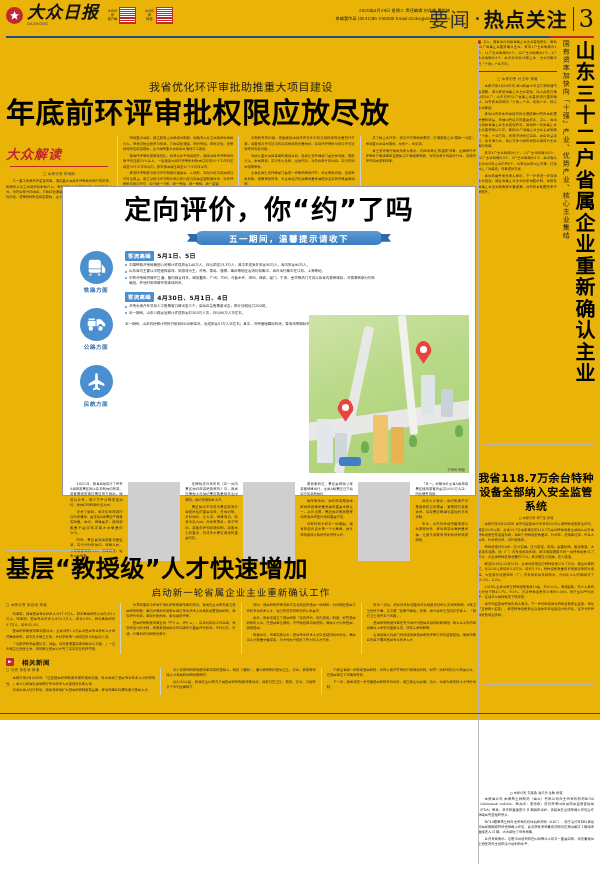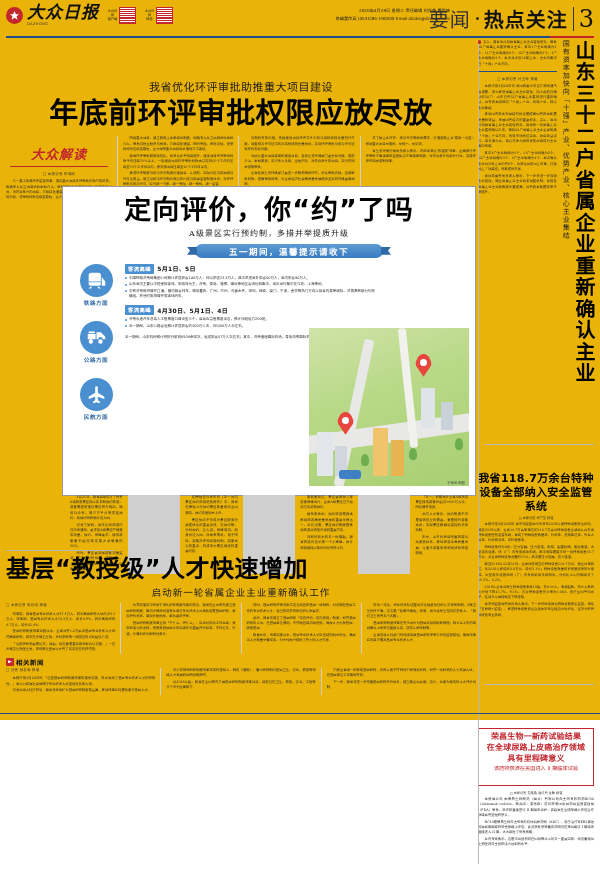--- a/index.html
+++ b/index.html
@@ -55,28 +55,28 @@
   .body-col p { margin-bottom:1.5px; text-indent:6.6px; }
   .col-rule { width:1px; background:#cfcfcf; }
 
   
   .art1 { position:absolute; left:6px; top:44px; width:470px;margin-top:34px; }
   .a1-kicker {
     text-align:center; font-size:11px; color:#1a1a1a; letter-spacing:.5px;
     font-family:"DejaVu Serif","Liberation Serif",serif; margin-bottom:3px;
   }
   .a1-title {
-    text-align:center; font-size:29px; font-weight:700; letter-spacing:.5px;
+    font-size:29px; font-weight:700; letter-spacing:.5px;
     color:#000; line-height:1.12; margin-bottom:5px;
   }
   .a1-body { display:flex; gap:5px; padding-top:2px; }
   .a1-body > .body-col { flex:1; }
   .a1-left-box { width:106px; flex:0 0 106px; }
   .dzjd-logo {
-    margin-top:8px; text-align:center;
+    margin-top:8px; text-align:left;
   }
   .dzjd-logo .dz {
     font-size:13px; font-weight:700; color:#c1272d; letter-spacing:1px;
     font-family:"DejaVu Serif","Liberation Serif",serif; font-style:italic;
   }
   .dzjd-rule { height:1px; background:#c1272d; margin:3px 4px 4px 4px; }
   .byline { font-size:3.4px; text-align:center; color:#333; margin-bottom:3px; letter-spacing:.3px; }
 
   
   .art2 { position:absolute; right:6px; top:40px; width:116px; height:400px; }
@@ -187,21 +187,21 @@
     letter-spacing:.5px; line-height:1.14;
   }
   .a3-sub {
     text-align:center; font-size:9.5px; color:#222; letter-spacing:1px;
     font-family:"DejaVu Serif","Liberation Serif",serif; margin-top:2px; margin-bottom:4px;
   }
   .a3-body { display:flex; gap:5px; }
   .a3-body > .body-col { flex:1; }
 
   
-  .rel-tag { display:flex; align-items:center; gap:2px; margin:3px 0 1px 0; }
+  .rel-tag { display:flex; align-items:center; gap:8px; margin:3px 0 1px 0; }
   .rel-flag {
     width:8px; height:8px; background:#c1272d; position:relative; border-radius:1px;
   }
   .rel-flag:after {
     content:""; position:absolute; left:2px; top:2.6px; width:4px; height:3px;
     background:#fff; clip-path:polygon(0 0,100% 50%,0 100%);
   }
   .rel-txt { font-size:6.5px; font-weight:700; color:#111; letter-spacing:.5px; }
   .a4-title {
     text-align:center; font-size:21px; font-weight:700; color:#000;
@@ -330,21 +330,20 @@
           <p>推动国有资本布局结构优化是提高国有资本配置质量和效益、发展国有经济的重要抓手。去年，省出台加强省属企业主业管理意见，启动新一轮省属企业主业重新确认工作，首批28户省属企业主业全部聚焦「十强」产业方向，优势市场地位突出、综合效益较好、增长潜力大、核心竞争力强的优势业务成为主业集中领域。</p>
           <p>其中4户主业明确为1个、11户主业明确为2个、12户主业明确为3个、4户主业明确为4个，本次确认主业共涉及企业中有8个，为深化国资国企改革、打造国企「顶梁柱」改革提供支撑。</p>
           <p>省国资委有关负责人表示，下一步将进一步加强主业管理，健全省属企业主业动态调整机制，目前各省属企业主业聚焦度显著提高，国有资本配置效率不断提升。</p>
         </div>
       </div>
     </div>
   </div>
 
   <div class="info">
     <div class="info-title">定向评价，你“约”了吗</div>
-    <div class="info-sub">A级景区实行预约制，多措并举提质升级</div>
 
     <div class="info-canvas">
       <div class="ribbon">
         <span>五一期间，温馨提示请收下</span>
       </div>
 
       <div class="modes">
         <div class="mode">
           <div class="mode-circle">
             <svg viewBox="0 0 24 24">
@@ -502,26 +501,20 @@
     <div class="r-byline">□ 本报记者  杨学莹  报道</div>
     <div class="r-body">
       <p>本报济南4月28日讯  省市场监管局今天发布2019年度特种设备安全状况。截至2019年底，全省14.7万余家单位的118.7万余台特种设备全部纳入山东省特种设备智慧监管系统，做到了特种设备数量准、检验准、使用单位准、作业人员准、检验情况准、风险隐患准。</p>
       <p>特种设备分为8类：压力容器、压力管道、电梯、起重机械、客运索道、大型游乐设施、场（厂）内专用机动车辆。其中电梯是最多的一类特种设备65.7万台，占全省特种设备总量的55%；其次是压力容器、压力管道。</p>
       <p>截至2019年12月31日，全省共使用登记特种设备118.7万台，居全国第四位，比2018年底增长3.8万台，增长3.1%；特种设备数量增长速度较快的为电梯、大型游乐设施和场（厂）内专用机动车辆两类，分别比上年同期增长了10.3%、8.2%。</p>
       <p>2019年全省共发生特种设备事故10起，死亡10人，事故起数、死亡人数同比分别下降16.7%、9.1%，万台特种设备死亡率为0.084，低于全国平均水平，连续多年保持稳定下降态势。</p>
       <p>省市场监管局有关负责人表示，下一步将继续强化特种设备安全监管，深化「互联网+监管」，推进特种设备安全治理体系和治理能力现代化，坚决守牢特种设备安全底线。</p>
     </div>
   </div>
 
-  <div class="r3">
-    <div class="r3-title">荣昌生物一新药试验结果</div>
-    <div class="r3-title">在全球尿路上皮癌治疗领域</div>
-    <div class="r3-title">具有里程碑意义</div>
-    <div class="r3-sub">该药物获准在美国进入 II 期临床试验</div>
-  </div>
   <div class="r4">
     <div class="r-byline">□ 本报记者  毛鑫鑫  通讯员  连敏  报道</div>
     <div class="r-body">
       <p>本报烟台讯  由荣昌生物制药（烟台）有限公司自主研发的新药RC48（disitamab vedotin，商品名：爱地希）近日获美国食品药品监督管理局（FDA）审批，准许其直接进行 II 期临床试验，该结果在全球尿路上皮癌治疗领域具有里程碑意义。</p>
       <p>RC48是荣昌生物自主研发的抗体偶联药物（ADC），用于治疗HER2表达的局部晚期或转移性尿路上皮癌。此次获批意味着该药物可在美国跳过 I 期临床直接进入 II 期，大大缩短了研发周期。</p>
       <p>业内专家表示，这是中国创新药在国际舞台上的又一重要突破，标志着我国生物医药自主创新能力达到新水平。</p>
     </div>
   </div>
 
   <div class="divider-v" style="left:478px; top:44px; height:820px;"></div>

